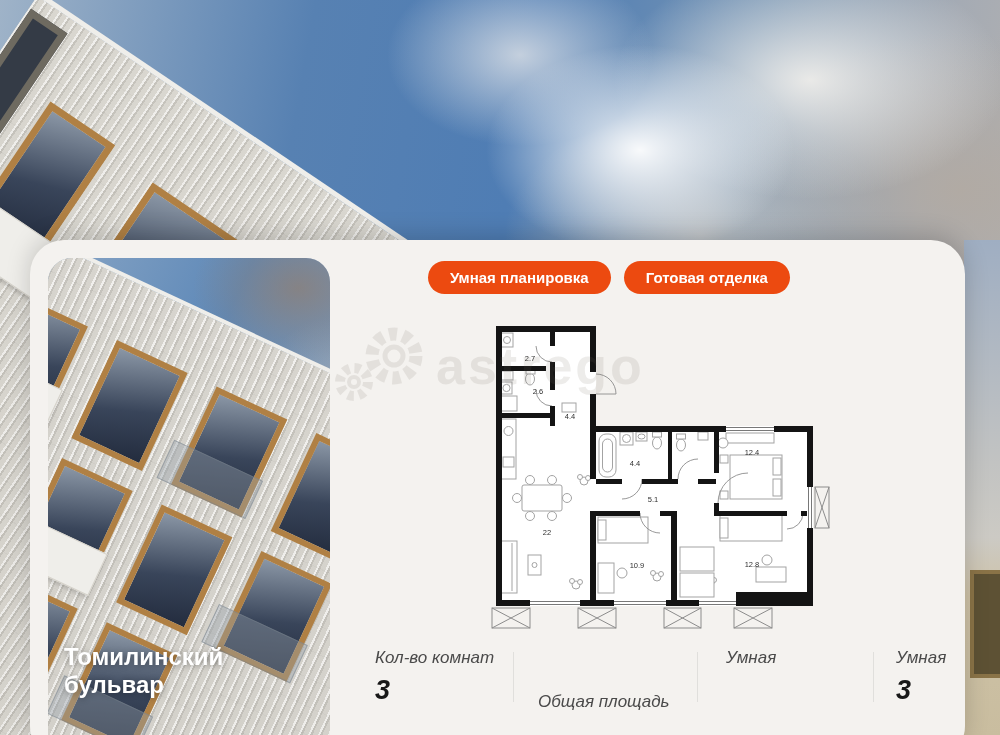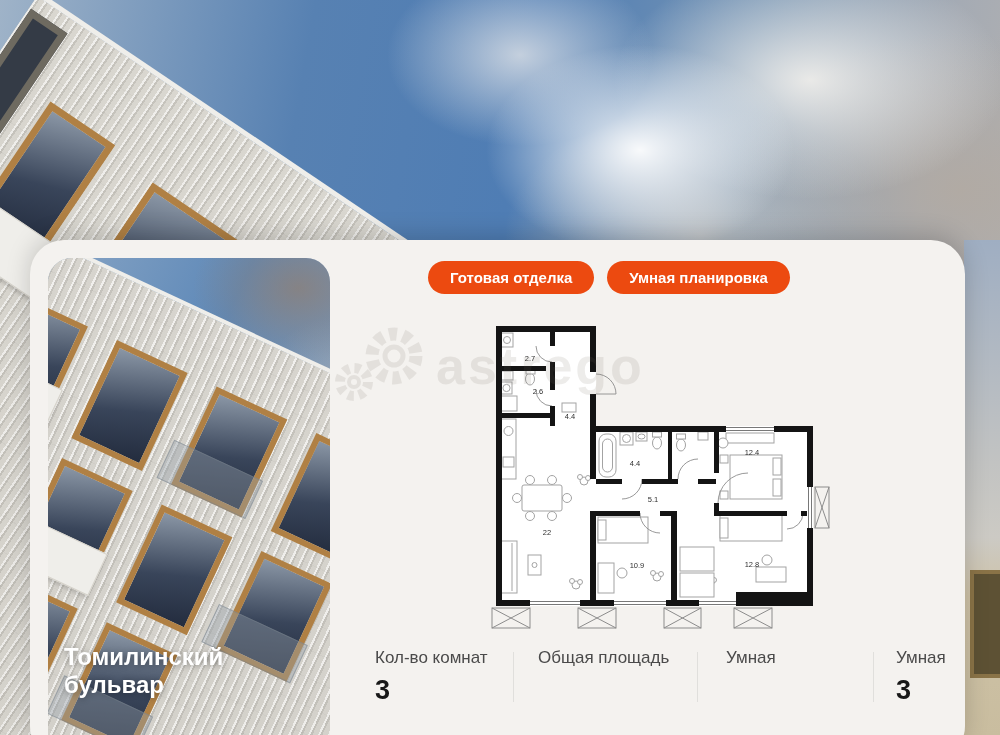--- a/index.html
+++ b/index.html
@@ -60,21 +60,21 @@
     border-radius:17px;white-space:nowrap;cursor:pointer;}
   
   .plan{position:absolute;left:440px;top:75px;width:360px;height:335px;z-index:2;cursor:pointer;}
   .plan text{font-family:"Liberation Sans",sans-serif;font-size:7.5px;fill:#2e2e2e;}
   
   .watermark{position:absolute;left:300px;top:86px;display:flex;align-items:center;gap:6px;
     opacity:.12;z-index:5;pointer-events:none;color:#6f675c;}
   .watermark .wm-text{font-size:52px;font-weight:bold;letter-spacing:3px;line-height:1;}
   
   .stats{position:absolute;left:0;top:408px;width:100%;z-index:3;}
-  .stat{position:absolute;top:0;}
+  .stat{position:absolute;top:0;font-style:italic;}
   .stat .lbl{font-size:17px;color:#4a4a4a;}
   .stat .val{font-size:27px;font-weight:bold;color:#181818;margin-top:7px;letter-spacing:-.3px;}
   .vdiv{position:absolute;top:4px;width:1px;height:50px;background:rgba(0,0,0,.08);}
 </style>
 </head>
 <body>
 
 <div class="bg">
   <div class="facade">
     <div class="bwin narrow" style="left:2px;top:14px;width:30px;height:130px;"></div>
@@ -111,22 +111,22 @@
       <div class="bwin" style="left:128px;top:320px;width:66px;height:96px;"></div>
       <div class="bwin" style="left:238px;top:320px;width:66px;height:96px;"></div>
 
       <div class="mglass" style="left:222px;top:386px;width:96px;height:40px;"></div>
 
     </div>
     <div class="title">Томилинский бульвар</div>
   </div>
 
   <div class="badges">
+    <div class="badge">Умная планировка</div>
     <div class="badge">Готовая отделка</div>
-    <div class="badge">Умная планировка</div>
   </div>
 
   <div class="watermark">
     <svg width="100" height="80" viewBox="0 0 100 80">
       <g fill="none" stroke="currentColor">
         <circle cx="64" cy="30" r="22" stroke-width="13" stroke-dasharray="8 6"></circle>
         <circle cx="64" cy="30" r="9" stroke-width="5"></circle>
         <circle cx="24" cy="56" r="14" stroke-width="10" stroke-dasharray="6 5"></circle>
         <circle cx="24" cy="56" r="5" stroke-width="4"></circle>
       </g>
@@ -289,21 +289,21 @@
       <text x="282" y="252">12.8</text>
     </g>
   </svg>
 
   <div class="stats">
     <div class="stat" style="left:345px;">
       <div class="lbl">Кол-во комнат</div>
       <div class="val">3</div>
     </div>
     <div class="vdiv" style="left:483px;"></div>
-    <div class="stat" style="left:508px;">
+    <div class="stat" style="left:508px;margin-top:44px;">
       <div class="lbl">Общая площадь</div>
     </div>
     <div class="vdiv" style="left:667px;"></div>
     <div class="stat" style="left:696px;">
       <div class="lbl">Умная</div>
     </div>
     <div class="vdiv" style="left:843px;"></div>
     <div class="stat" style="left:866px;">
       <div class="lbl">Умная</div>
       <div class="val">3</div>

